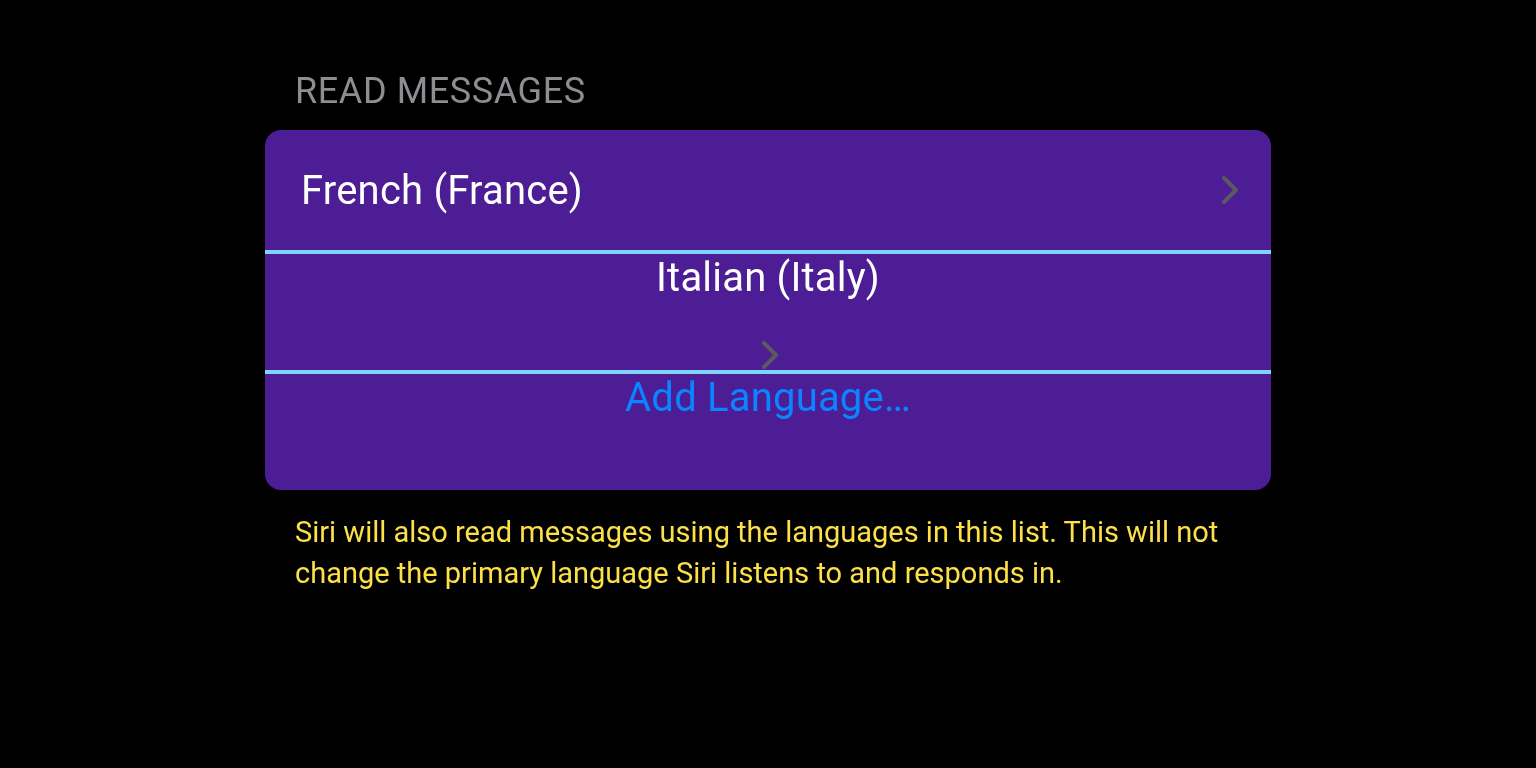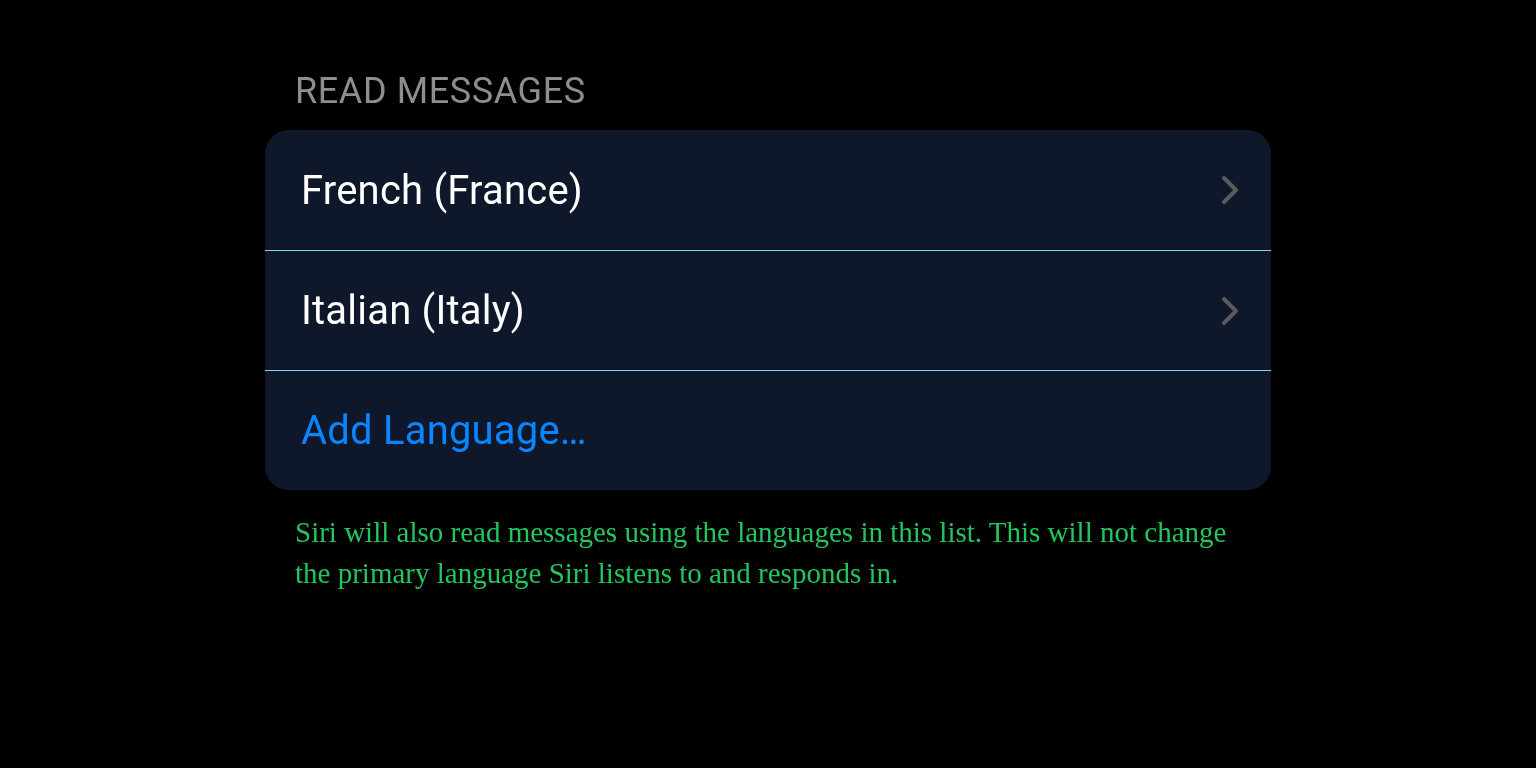--- a/index.html
+++ b/index.html
@@ -20,59 +20,59 @@
   }
   .section-header{
     font-size:36px;
     letter-spacing:0.6px;
     color:#8d8d92;
     text-transform:uppercase;
     padding:0 0 18px 30px;
     font-weight:400;
   }
   .group{
-    background:#0f172a;
-    border-radius:24px;
+    background:#4c1d95;
+    border-radius:16px;
     overflow:hidden;
   }
   .row{
     display:flex;
     align-items:center;
     justify-content:space-between;
     height:120px;
     padding:0 36px 0 36px;
     box-sizing:border-box;
     cursor:pointer;
   }
   .row + .row{
-    border-top:1px solid #7dd3fc;
+    border-top:4px solid #7dd3fc;
+    flex-direction:column;
   }
   .row-label{
     font-size:40px;
     color:#fff;
     font-weight:400;
     letter-spacing:0.2px;
   }
   .row-label.link{
     color:#0a84ff;
   }
   .chevron{
     flex:0 0 auto;
     margin-right:-4px;
   }
   .chevron svg{
     display:block;
   }
   .footer-text{
     font-size:29px;
     line-height:1.42;
-    color:#22c55e;
+    color:#fde047;
     padding:22px 10px 0 30px;
     font-weight:400;
-    font-family:Liberation Serif, serif;
   }
 </style>
 </head>
 <body>
 
 <div class="settings-page">
 
   <div class="section-header">READ MESSAGES</div>
 
   <div class="group">

